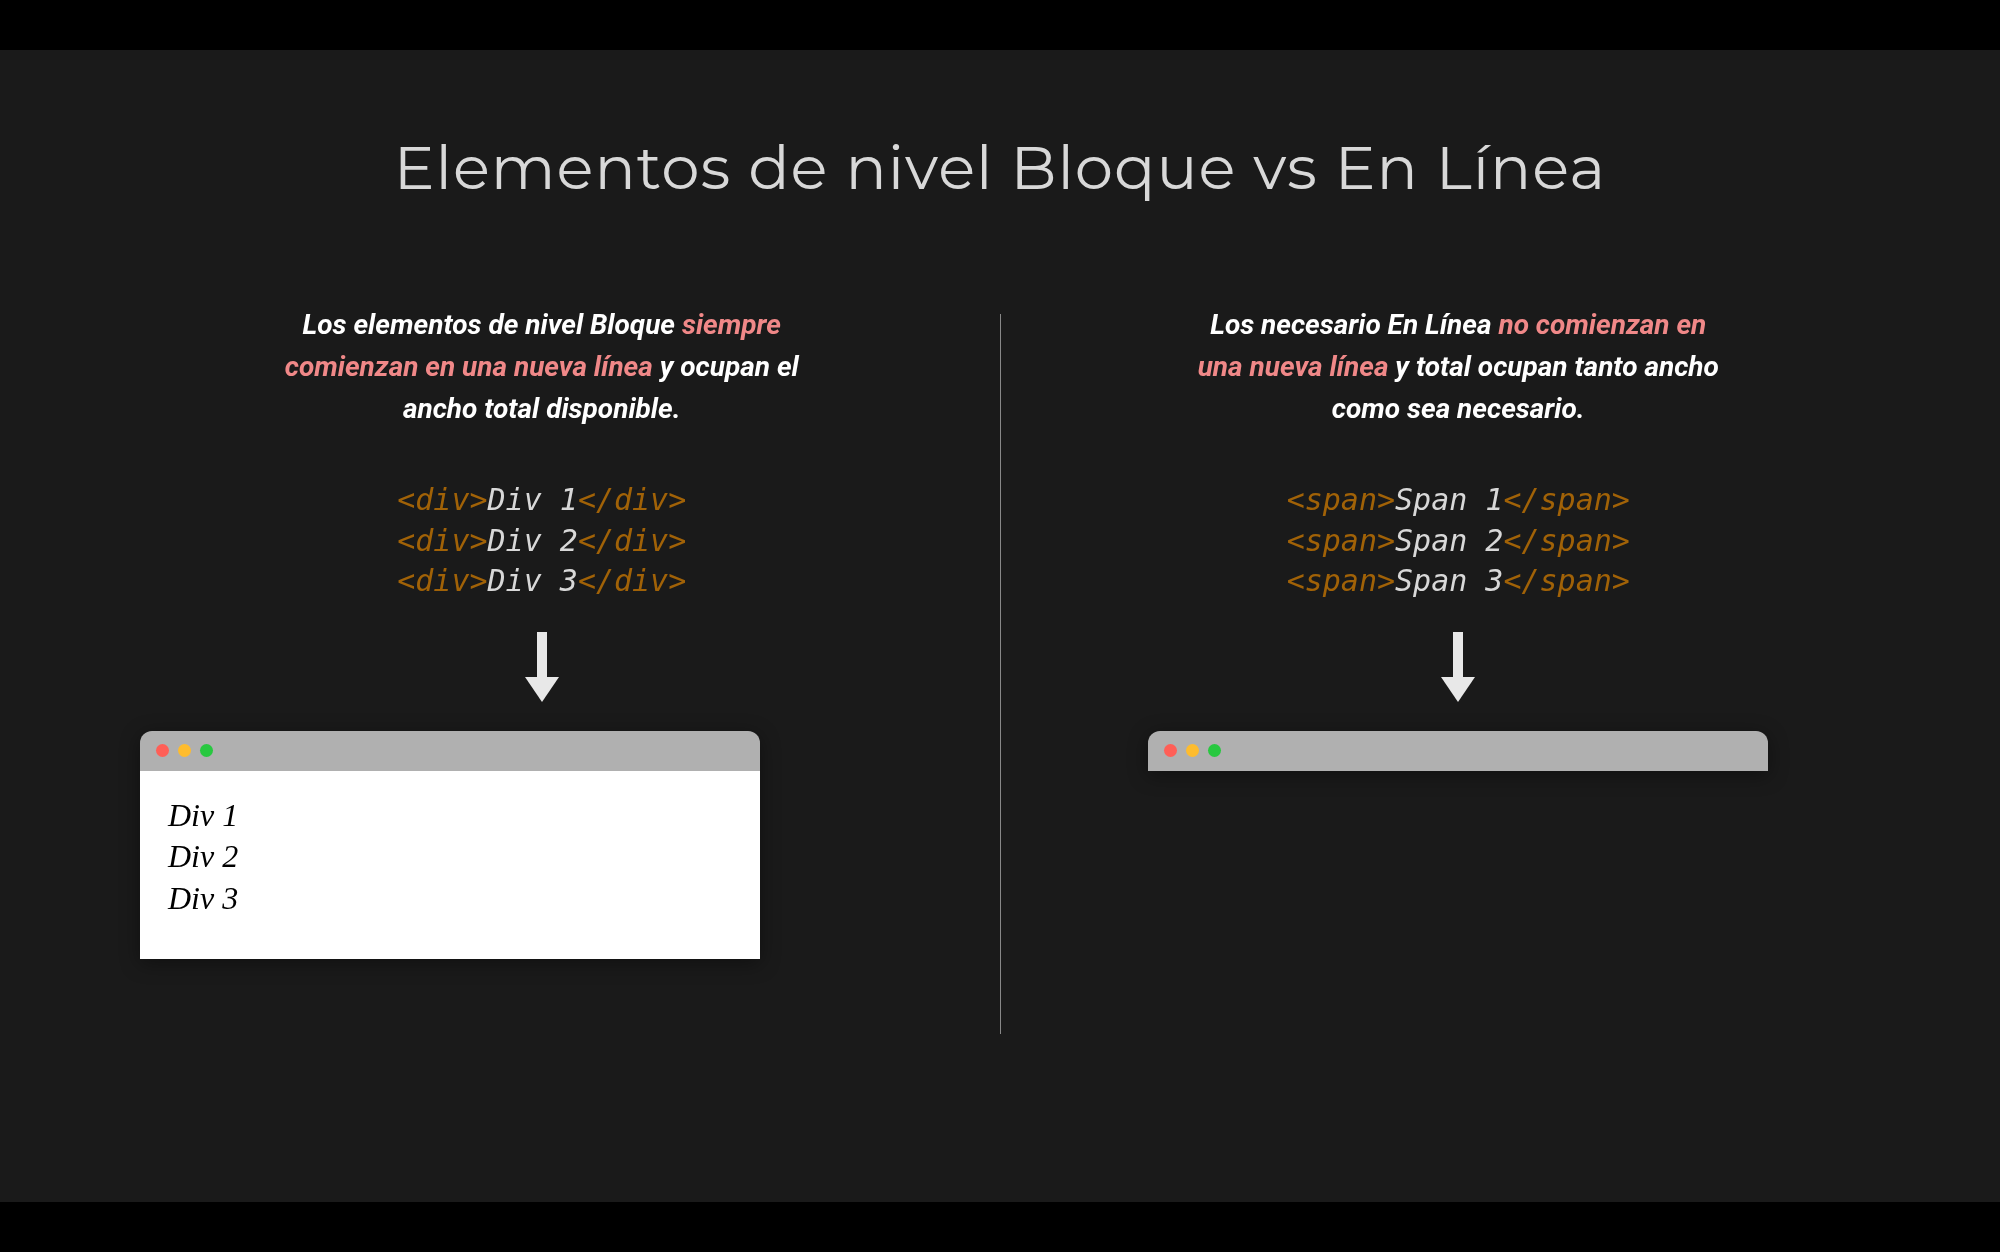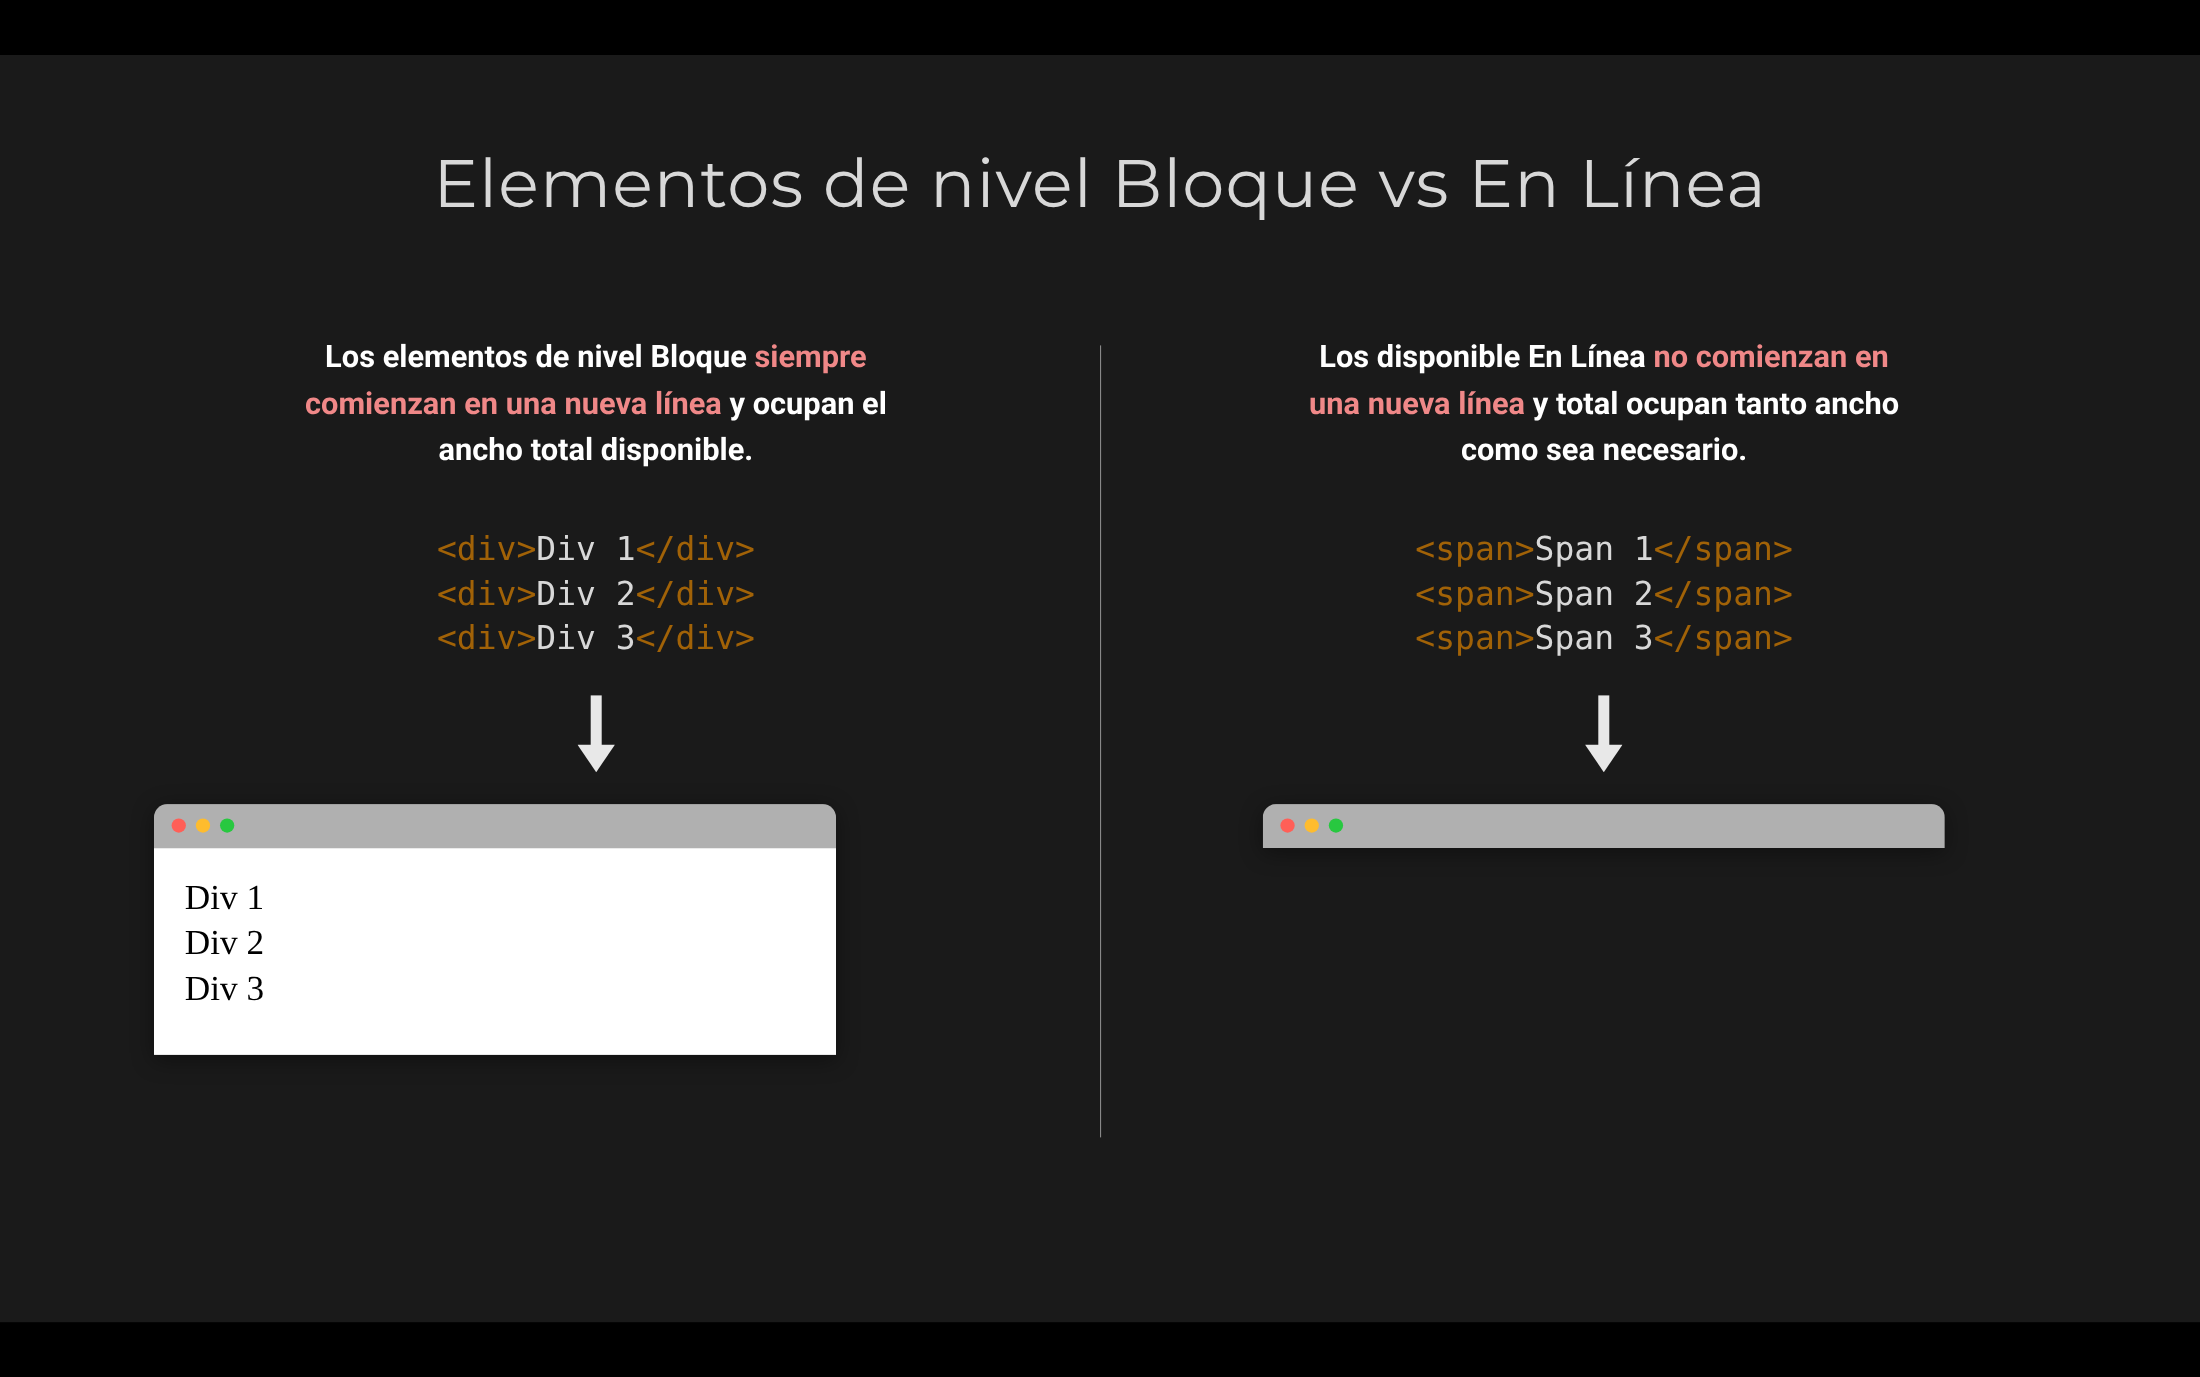--- a/index.html
+++ b/index.html
@@ -26,20 +26,21 @@
     text-align: center;
     letter-spacing: 1px;
     margin-bottom: 100px;
     font-family: "Montserrat", -apple-system, sans-serif;
   }
   .columns {
     display: flex;
     justify-content: center;
     align-items: flex-start;
     gap: 16px;
+    font-style: italic;
   }
   .col {
     flex: 1;
     display: flex;
     flex-direction: column;
     align-items: center;
     padding: 0 60px;
   }
   .vline {
     width: 1px;
@@ -142,21 +143,21 @@
           <div>Div 2</div>
           <div>Div 3</div>
         </div>
       </div>
     </div>
 
     <div class="vline"></div>
 
     <div class="col col-right">
       <p class="desc">
-        <span>Los disponible En Línea </span><span class="hl">no comienzan en una nueva línea</span><span> y total ocupan tanto ancho como sea necesario.</span>
+        <span>Los necesario En Línea </span><span class="hl">no comienzan en una nueva línea</span><span> y total ocupan tanto ancho como sea necesario.</span>
       </p>
 
       <div class="code"><span class="codeline"><span class="tag">&lt;<span>span</span>&gt;</span><span class="txt">Span 1</span><span class="tag">&lt;/<span>span</span>&gt;</span></span>
 <span class="codeline"><span class="tag">&lt;<span>span</span>&gt;</span><span class="txt">Span 2</span><span class="tag">&lt;/<span>span</span>&gt;</span></span>
 <span class="codeline"><span class="tag">&lt;<span>span</span>&gt;</span><span class="txt">Span 3</span><span class="tag">&lt;/<span>span</span>&gt;</span></span></div>
 
       <div class="arrow">
         <svg viewBox="0 0 34 70" fill="currentColor">
             <rect x="12" y="0" width="10" height="48"></rect>
             <polygon points="0,45 34,45 17,70"></polygon>

